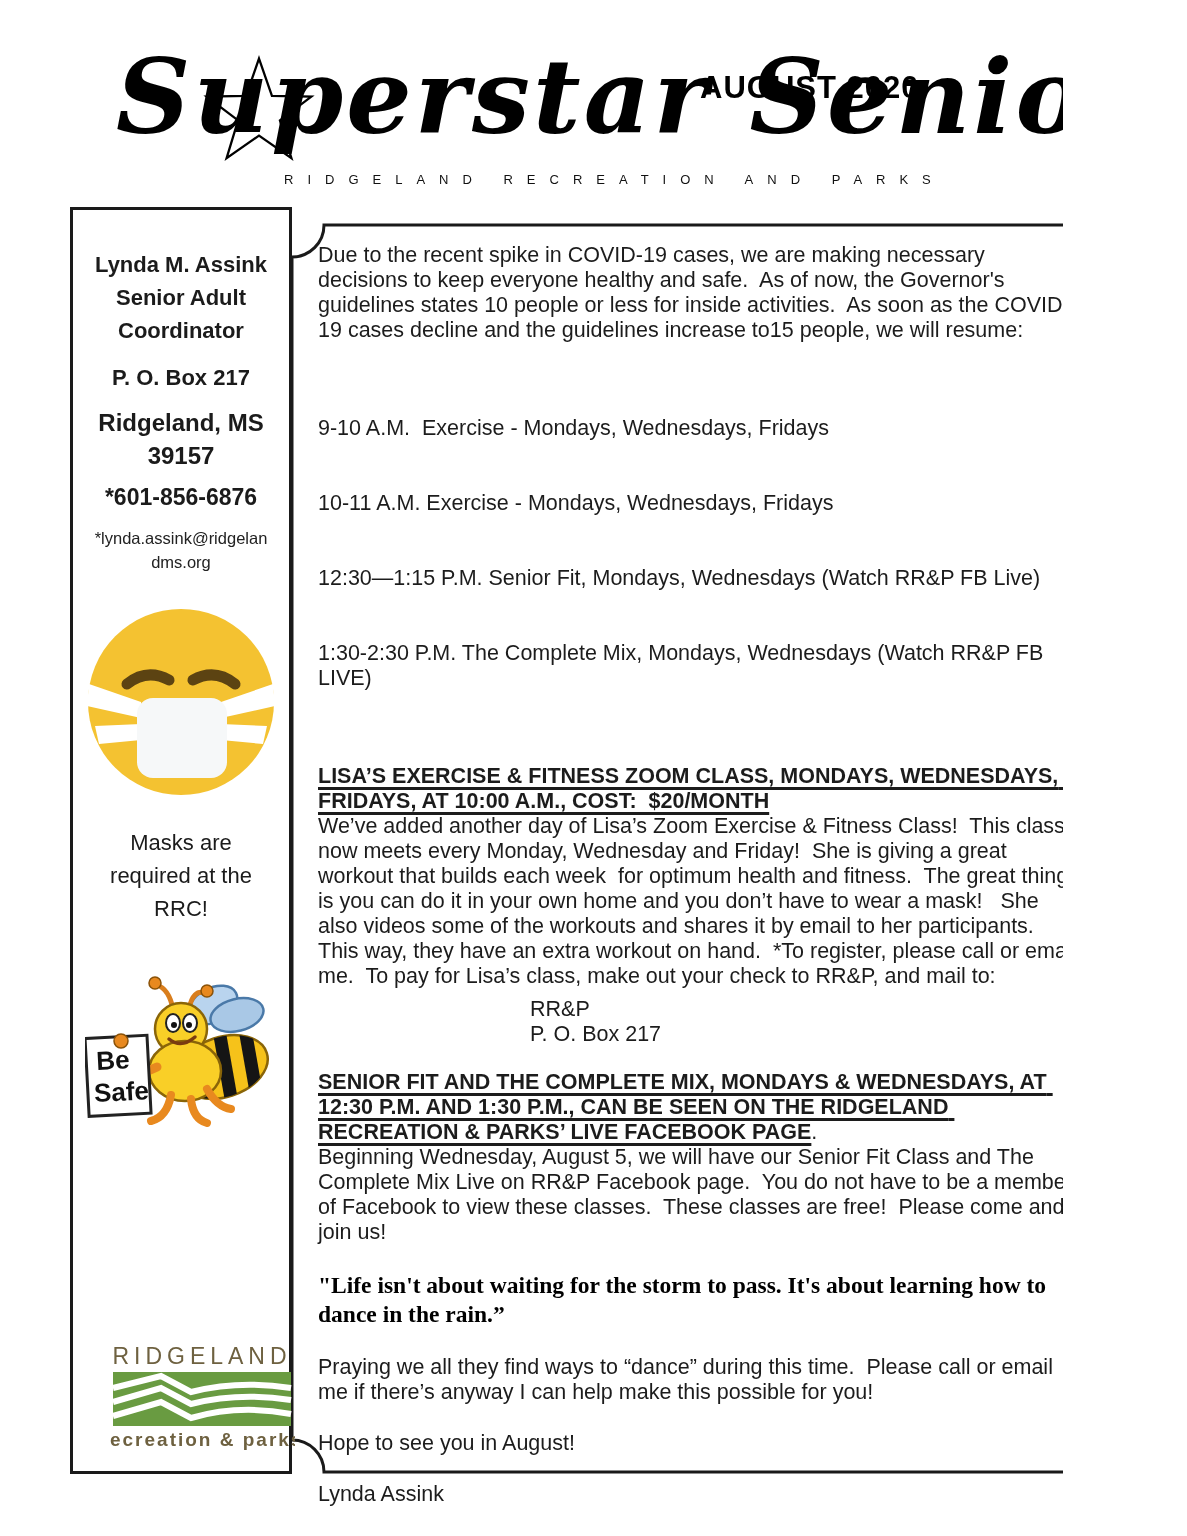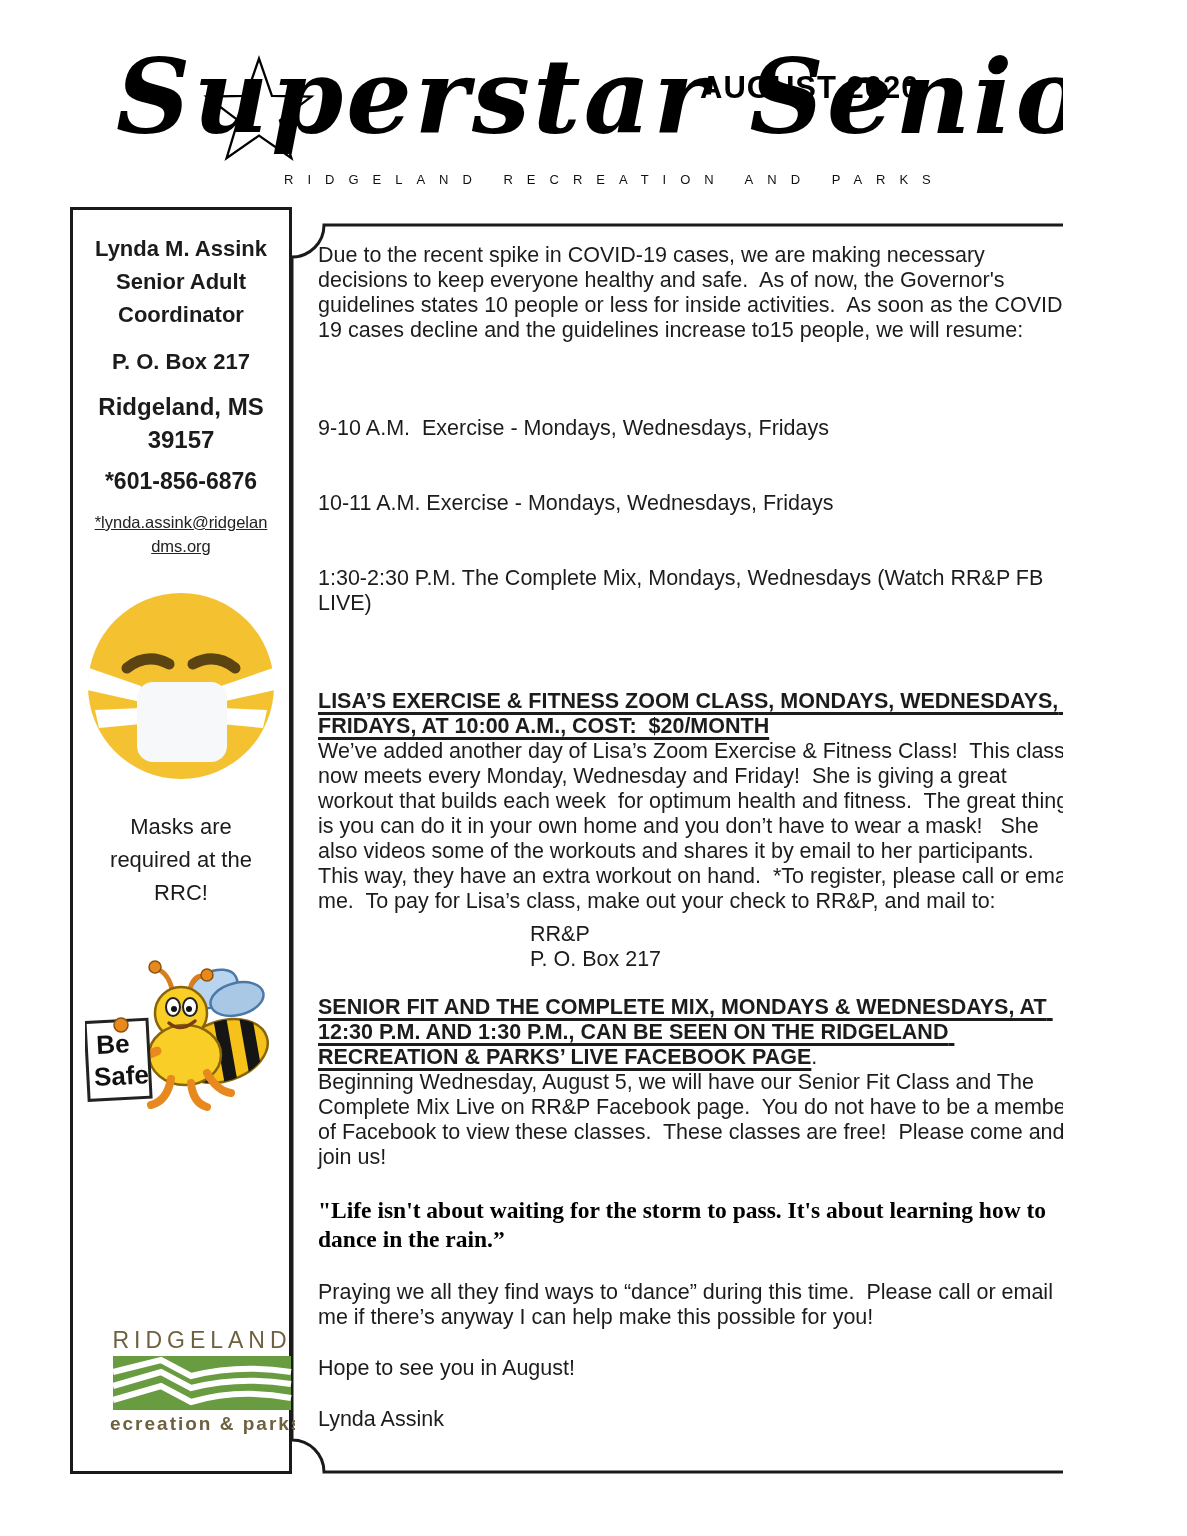--- a/index.html
+++ b/index.html
@@ -20,28 +20,28 @@
     font-size:103px; letter-spacing:3px; color:#000; line-height:1.1;
   }
   .masthead-tagline {
     position:absolute; left:284px; top:172px; z-index:3; white-space:nowrap;
     font-size:13px; letter-spacing:14px; color:#111; font-weight:400;
   }
   
   .sidebar {
     position:absolute; left:70px; top:207px; width:222px; height:1267px;
     border:3px solid #1a1a1a; background:#fff; z-index:4;
-    padding-top:22px; text-align:center;
+    padding-top:38px; text-align:center;
   }
   .sb-name { font-size:22px; font-weight:bold; line-height:33px; }
   .sb-title { font-size:22px; font-weight:bold; line-height:33px; }
   .sb-pobox { font-size:22px; font-weight:bold; line-height:33px; margin-top:14px; }
   .sb-city { font-size:24px; font-weight:bold; line-height:33px; margin-top:12px; }
   .sb-phone { font-size:23px; font-weight:bold; line-height:34px; margin-top:8px; }
-  .sb-email { font-size:16.5px; line-height:24px; margin-top:12px; color:#222;text-decoration:underline; }
+  .sb-email { font-size:16.5px; line-height:24px; margin-top:12px; color:#222; }
   .sb-mask { margin-top:32px; }
   .sb-notice { font-size:22px; line-height:33px; margin:24px auto 0; width:170px; font-weight:500; }
   .sb-bee { margin-top:46px; }
   .sb-logo { margin-top:205px;margin-left:36px; }
   
   .main-box-svg { position:absolute; left:290px; top:223px; width:827px; height:1251px; z-index:2; }
   .main-content {
     position:absolute; left:318px; top:243px; width:762px; z-index:5;
     font-size:21.5px; line-height:25px; color:#1c1c1c;
   }
@@ -170,20 +170,21 @@
     <path d="M 32 0 L 791 0 A 32 32 0 0 0 823 32 L 823 1215 A 32 32 0 0 0 791 1247 L 32 1247 A 32 32 0 0 0 0 1215 L 0 32 A 32 32 0 0 0 32 0 Z" fill="#ffffff" stroke="#1a1a1a" stroke-width="3"></path>
   </svg>
 
   <div class="main-content">
 
     <div class="para">Due to the recent spike in COVID-19 cases, we are making necessary decisions to keep everyone healthy and safe.  As of now, the Governor's guidelines states 10 people or less for inside activities.  As soon as the COVID 19 cases decline and the guidelines increase to15 people, we will resume:</div>
 
     <div class="sched">
       <div>9-10 A.M.  Exercise - Mondays, Wednesdays, Fridays</div>
       <div>10-11 A.M. Exercise - Mondays, Wednesdays, Fridays</div>
+      <div>12:30—1:15 P.M. Senior Fit, Mondays, Wednesdays (Watch RR&amp;P FB Live)</div>
       <div>1:30-2:30 P.M. The Complete Mix, Mondays, Wednesdays (Watch RR&amp;P FB LIVE)</div>
     </div>
 
     <div class="section">
       <div class="sec-heading-wrap"><span class="sec-heading">LISA’S EXERCISE &amp; FITNESS ZOOM CLASS, MONDAYS, WEDNESDAYS, FRIDAYS, AT 10:00 A.M., COST:  $20/MONTH</span></div>
       <div class="para">We’ve added another day of Lisa’s Zoom Exercise &amp; Fitness Class!  This class now meets every Monday, Wednesday and Friday!  She is giving a great workout that builds each week  for optimum health and fitness.  The great thing is you can do it in your own home and you don’t have to wear a mask!   She also videos some of the workouts and shares it by email to her participants.  This way, they have an extra workout on hand.  *To register, please call or email me.  To pay for Lisa’s class, make out your check to RR&amp;P, and mail to:</div>
     </div>
 
     <div class="address-block">
       <div>RR&amp;P</div>

